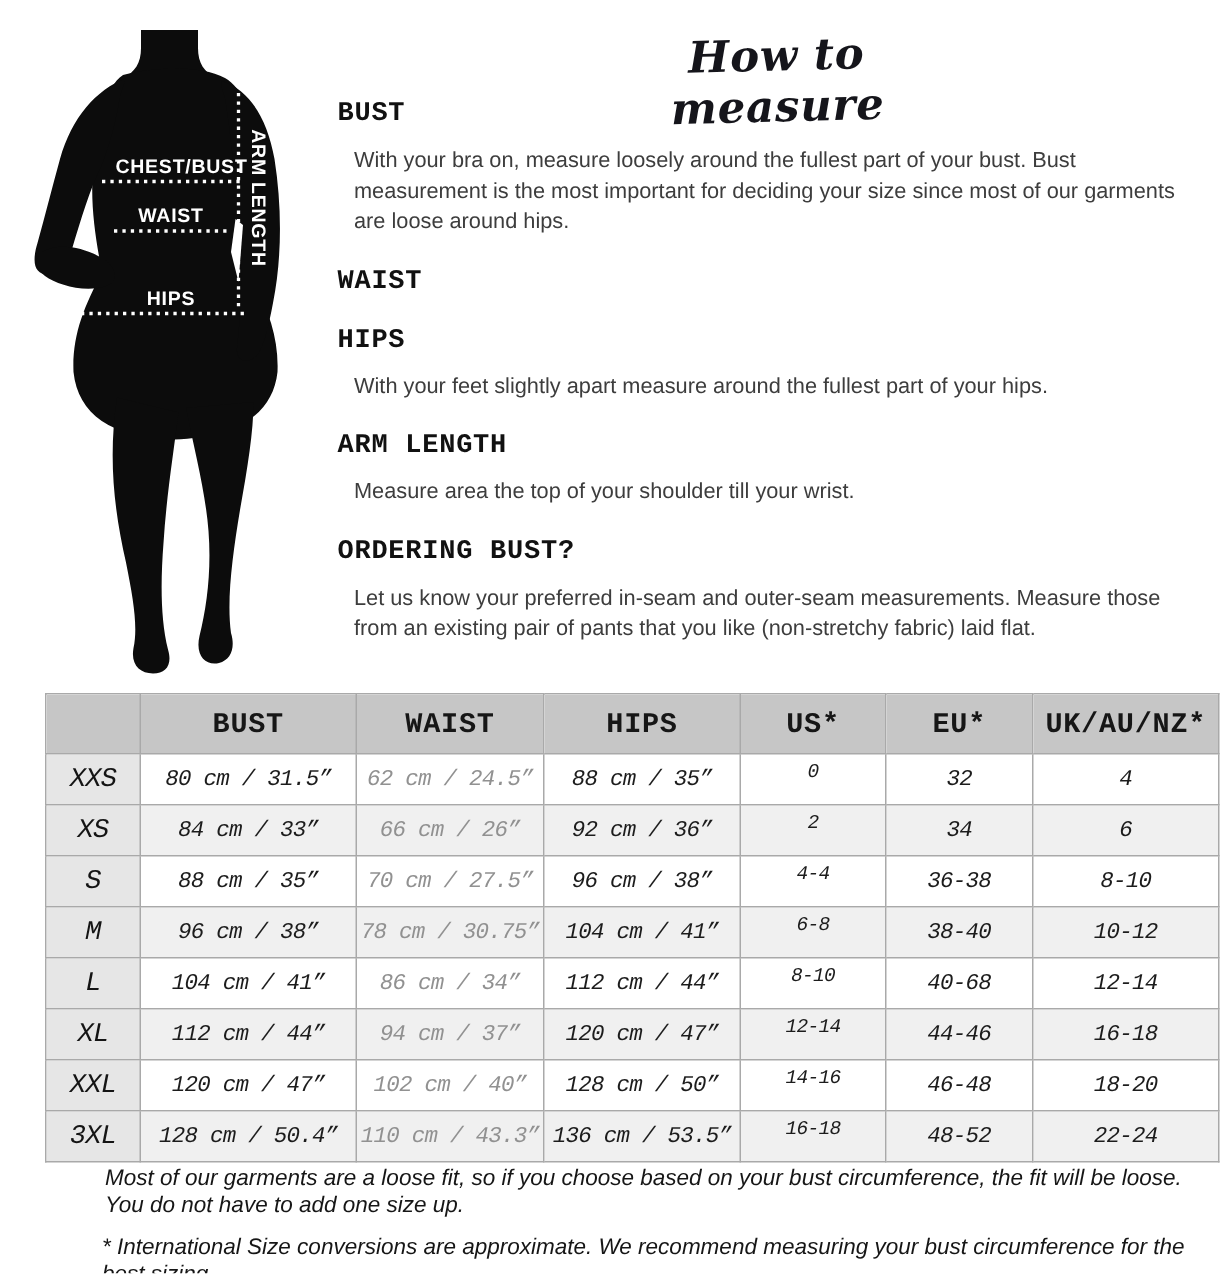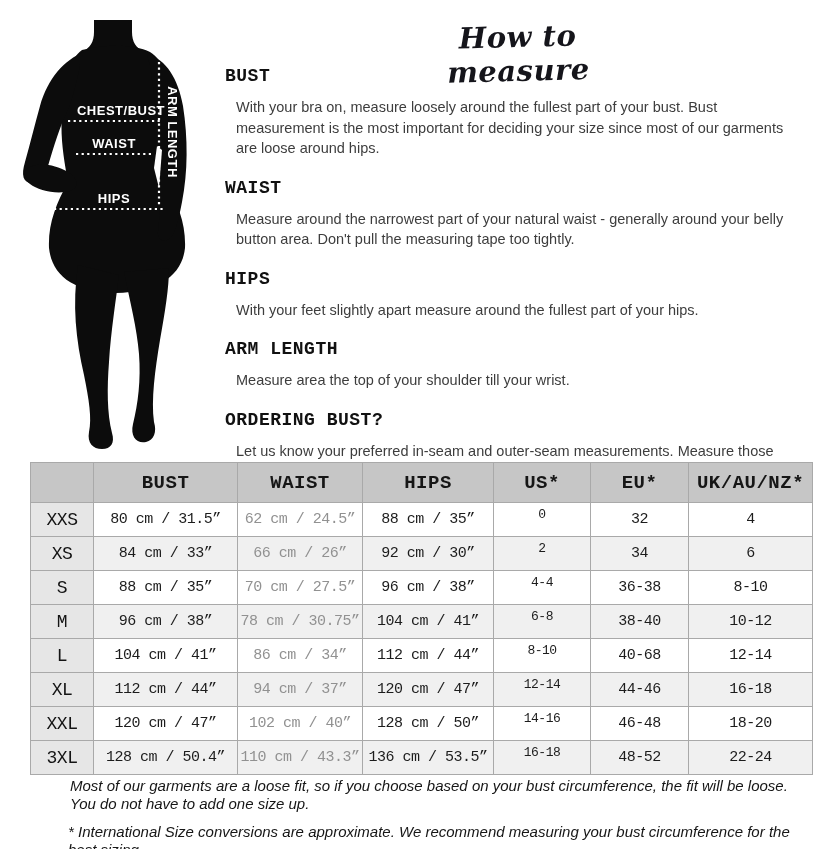--- a/index.html
+++ b/index.html
@@ -35,21 +35,21 @@
   table.size-chart{position:absolute;left:30px;top:462px;width:782px;
         border-collapse:collapse;table-layout:fixed;
         font-family:"Liberation Mono","DejaVu Sans Mono",monospace;}
   table.size-chart th,table.size-chart td{border:1px solid var(--border);
         text-align:center;vertical-align:middle;padding:0;white-space:nowrap;
         overflow:hidden;}
   thead th{height:40px;background:var(--header-bg);font-size:19px;font-weight:bold;
         color:#161616;letter-spacing:.5px;border-bottom:2px solid var(--border-dark);}
   tbody th.size{background:var(--size-col-bg);font-size:18px;font-weight:normal;
         color:#141414;}
-  tbody td,tbody th{height:34px;font-size:15px;letter-spacing:-.5px;color:#1c1c1c;}
+  tbody td,tbody th{height:34px;font-size:15px;letter-spacing:-.5px;color:#1c1c1c;font-style:italic;}
   tbody tr:nth-child(even) td{background:var(--row-stripe);}
   tbody td.waist{color:var(--waist-text);}
   tbody td.us{font-size:13px;vertical-align:top;padding-top:4px;}
 
   
   .footer{position:absolute;left:70px;top:777px;width:745px;color:#161616;}
   .footer p{margin:0;font-size:15px;line-height:1.22;font-style:italic;}
   .footer p.asterisk{margin:9px 0 0 -2px;}
 </style>
 </head>
@@ -91,21 +91,20 @@
   <div class="title">How to measure</div>
 
   <div class="sections">
   <div class="sec">
     <h3>BUST</h3>
     <p>With your bra on, measure loosely around the fullest part of your bust. Bust measurement is the most important for deciding your size since most of our garments are loose around hips.</p>
   </div>
 
   <div class="sec">
     <h3>WAIST</h3>
-    <p>Measure around the narrowest part of your natural waist - generally around your belly button area. Don't pull the measuring tape too tightly.</p>
   </div>
 
   <div class="sec">
     <h3>HIPS</h3>
     <p>With your feet slightly apart measure around the fullest part of your hips.</p>
   </div>
 
   <div class="sec">
     <h3>ARM LENGTH</h3>
     <p>Measure area the top of your shoulder till your wrist.</p>
@@ -146,21 +145,21 @@
     <td class="hips">88 cm / 35”</td>
     <td class="us">0</td>
     <td class="eu">32</td>
     <td class="uk">4</td>
   </tr>
 
   <tr>
     <th class="size">XS</th>
     <td class="bust">84 cm / 33”</td>
     <td class="waist">66 cm / 26”</td>
-    <td class="hips">92 cm / 30”</td>
+    <td class="hips">92 cm / 36”</td>
     <td class="us">2</td>
     <td class="eu">34</td>
     <td class="uk">6</td>
   </tr>
 
   <tr>
     <th class="size">S</th>
     <td class="bust">88 cm / 35”</td>
     <td class="waist">70 cm / 27.5”</td>
     <td class="hips">96 cm / 38”</td>

